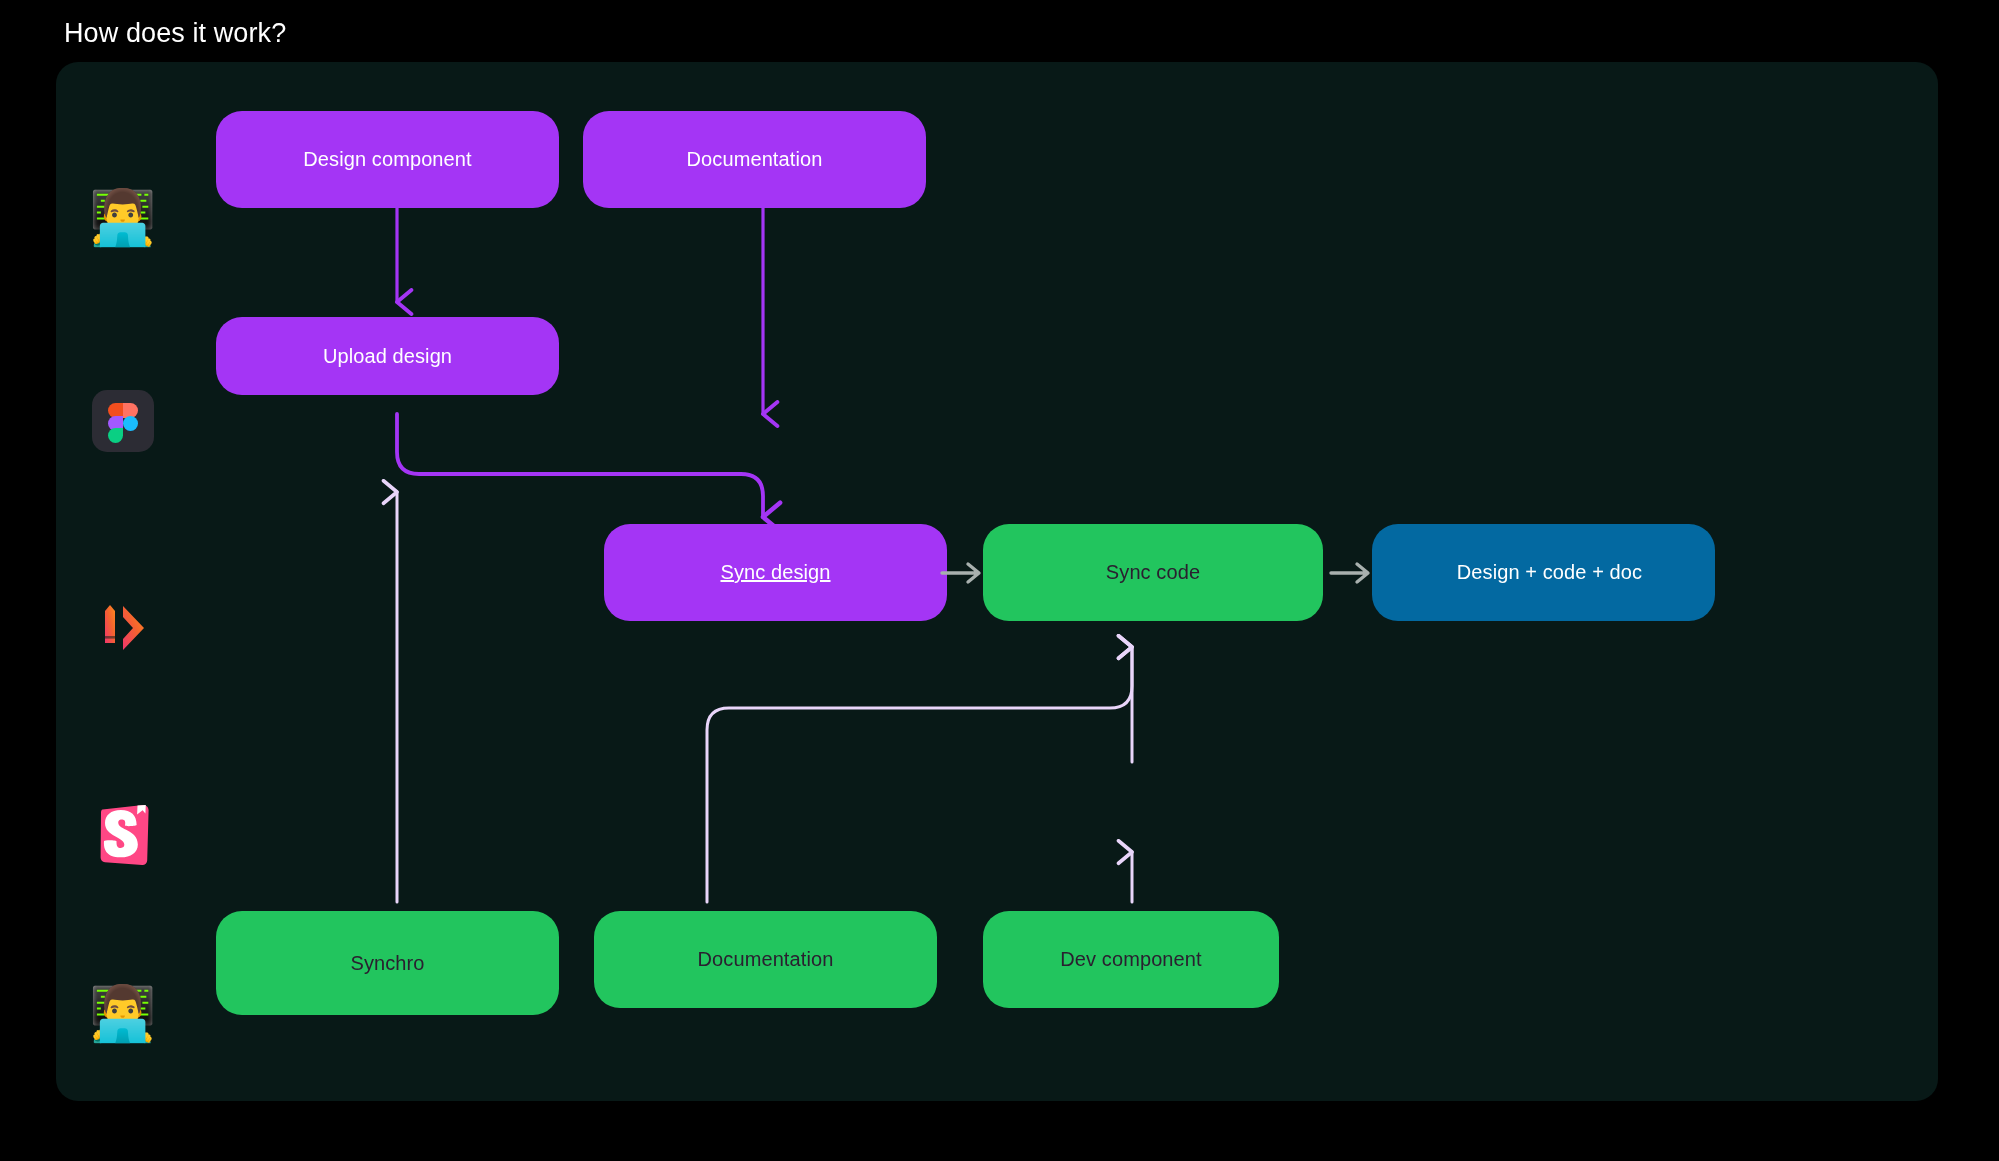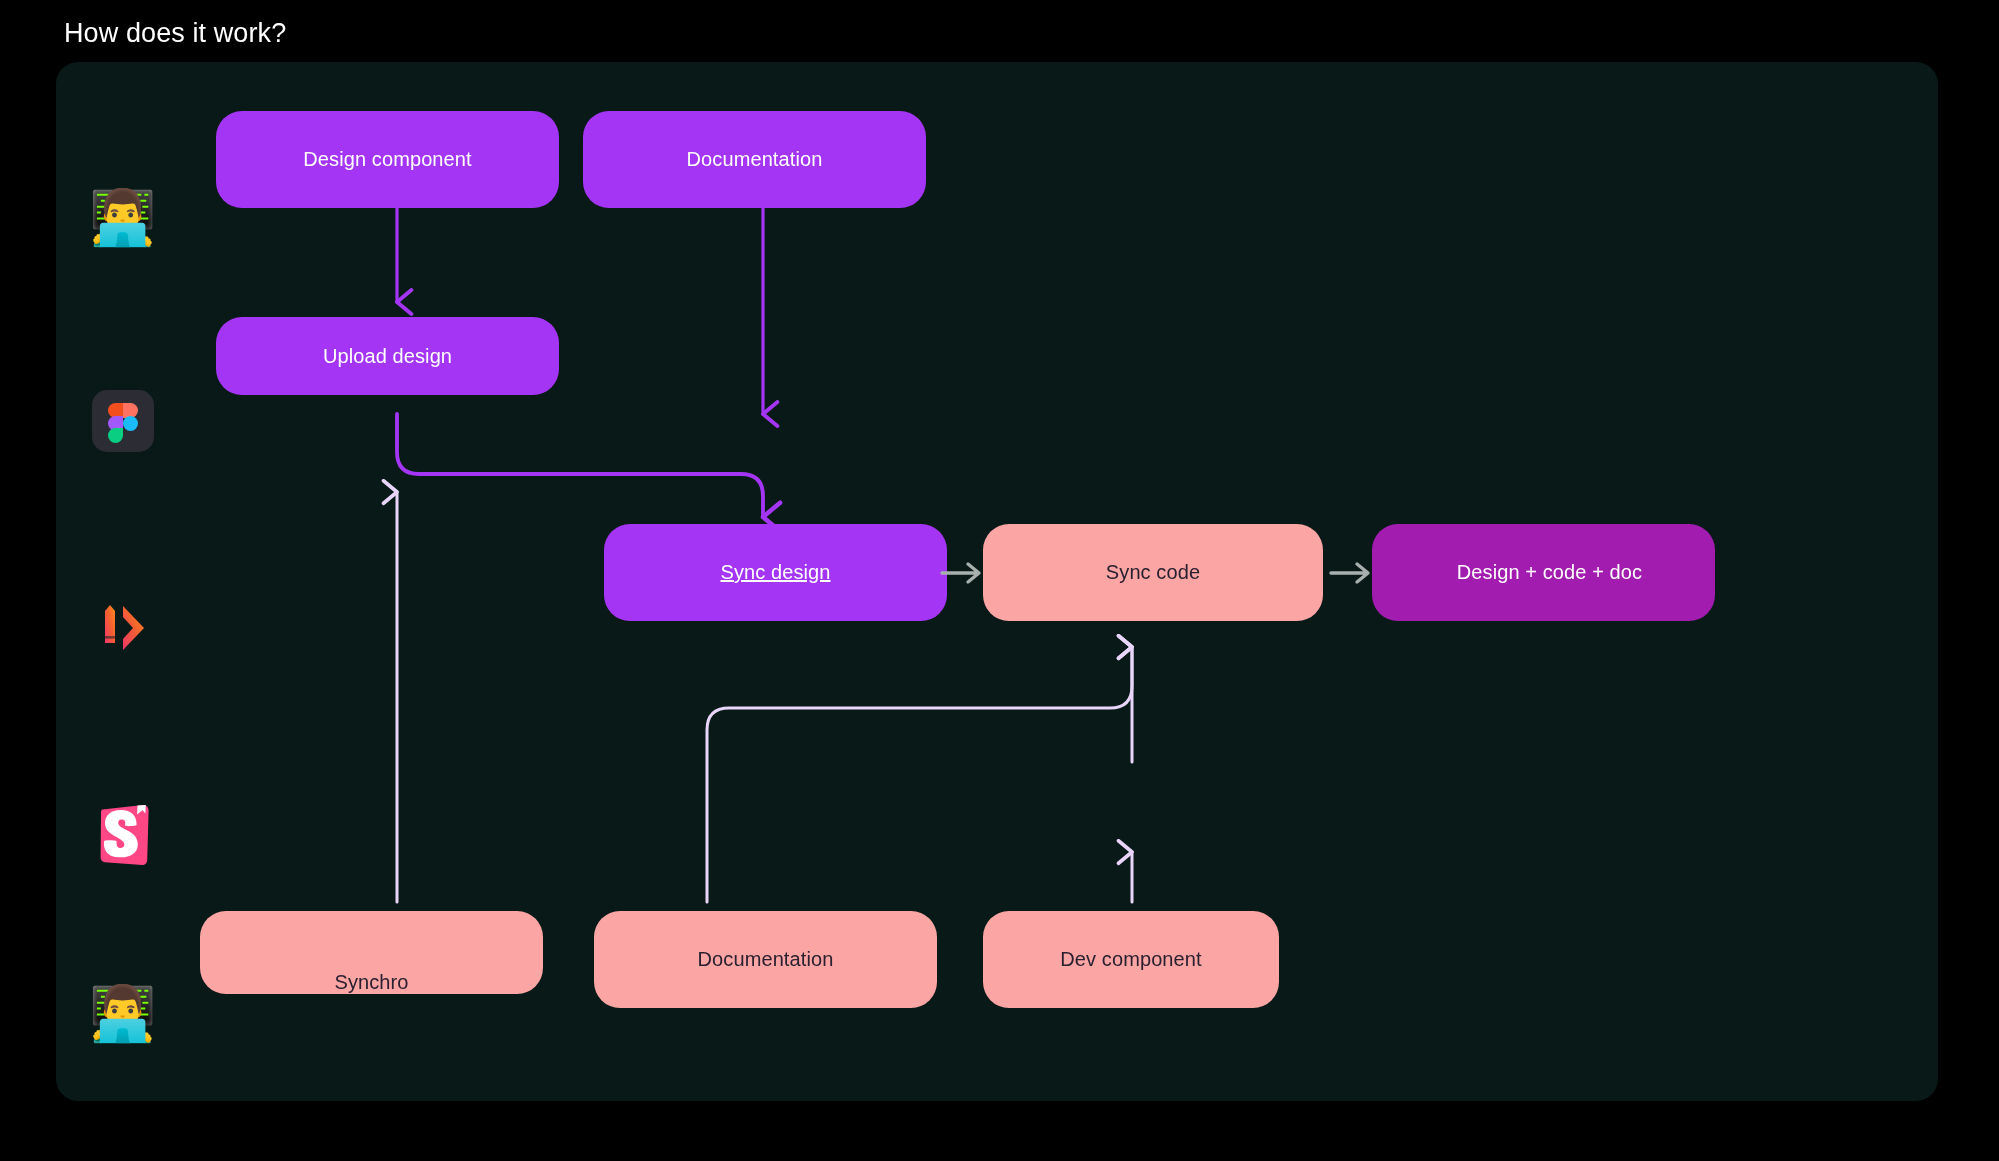--- a/index.html
+++ b/index.html
@@ -96,22 +96,22 @@
     display: flex;
     align-items: center;
     justify-content: center;
     border-radius: 26px;
     font-size: 20px;
     letter-spacing: 0.1px;
     text-align: center;
     white-space: nowrap;
   }
   .node.purple { background: #A435F5; color: #FFFFFF; }
-  .node.lavender { background: #fca5a5; color: #2A2030; }
-  .node.blue { background: #a21caf; color: #FFFFFF; padding-left: 12px; }
+  .node.lavender { background: #22c55e; color: #2A2030; }
+  .node.blue { background: #0369a1; color: #FFFFFF; padding-left: 12px; }
 
   
   .step-arrow {
     position: absolute;
     width: 46px;
     height: 26px;
   }
 </style>
 </head>
 <body>
@@ -230,21 +230,21 @@
 
     <svg class="step-arrow" style="left:1273px; top:498px;" viewBox="0 0 46 26" xmlns="http://www.w3.org/2000/svg">
       <path d="M2 13 L38 13 M28 4 L39 13 L28 22" fill="none" stroke="#A8B0AE" stroke-width="3.4" stroke-linecap="round" stroke-linejoin="round"></path>
     </svg>
 
     <div class="node blue" style="left:1316px; top:462px; width:343px; height:97px;">
       <span>Design + code + doc</span>
     </div>
 
 
-    <div class="node lavender" style="left:144px; top:849px; width:343px; height:83px;align-items:flex-end;">
+    <div class="node lavender" style="left:160px; top:849px; width:343px; height:104px;">
       <span>Synchro</span>
     </div>
 
     <div class="node lavender" style="left:538px; top:849px; width:343px; height:97px;">
       <span>Documentation</span>
     </div>
 
     <div class="node lavender" style="left:927px; top:849px; width:296px; height:97px;">
       <span>Dev component</span>
     </div>

